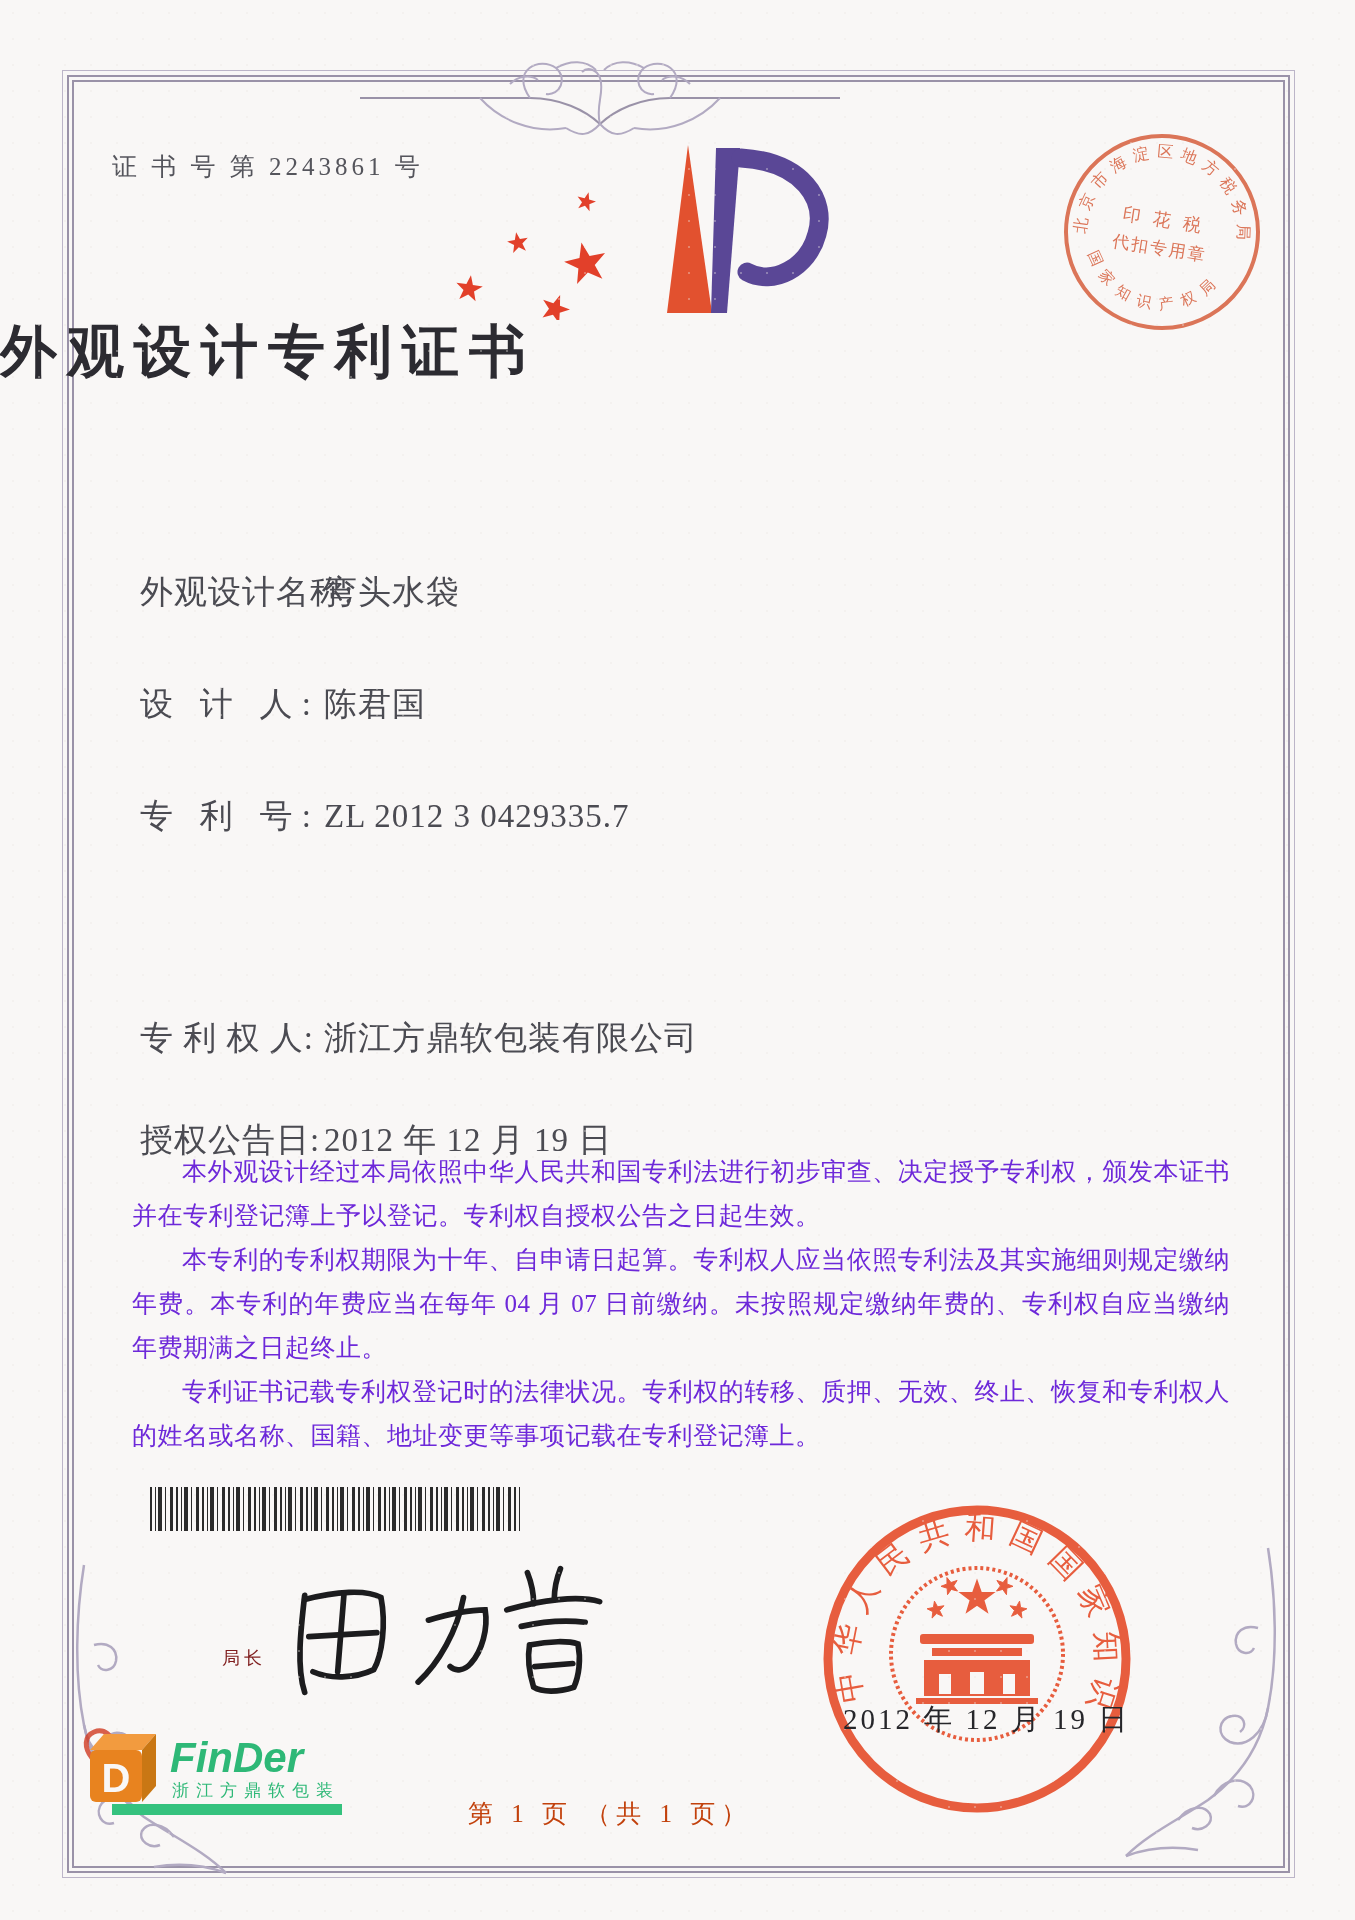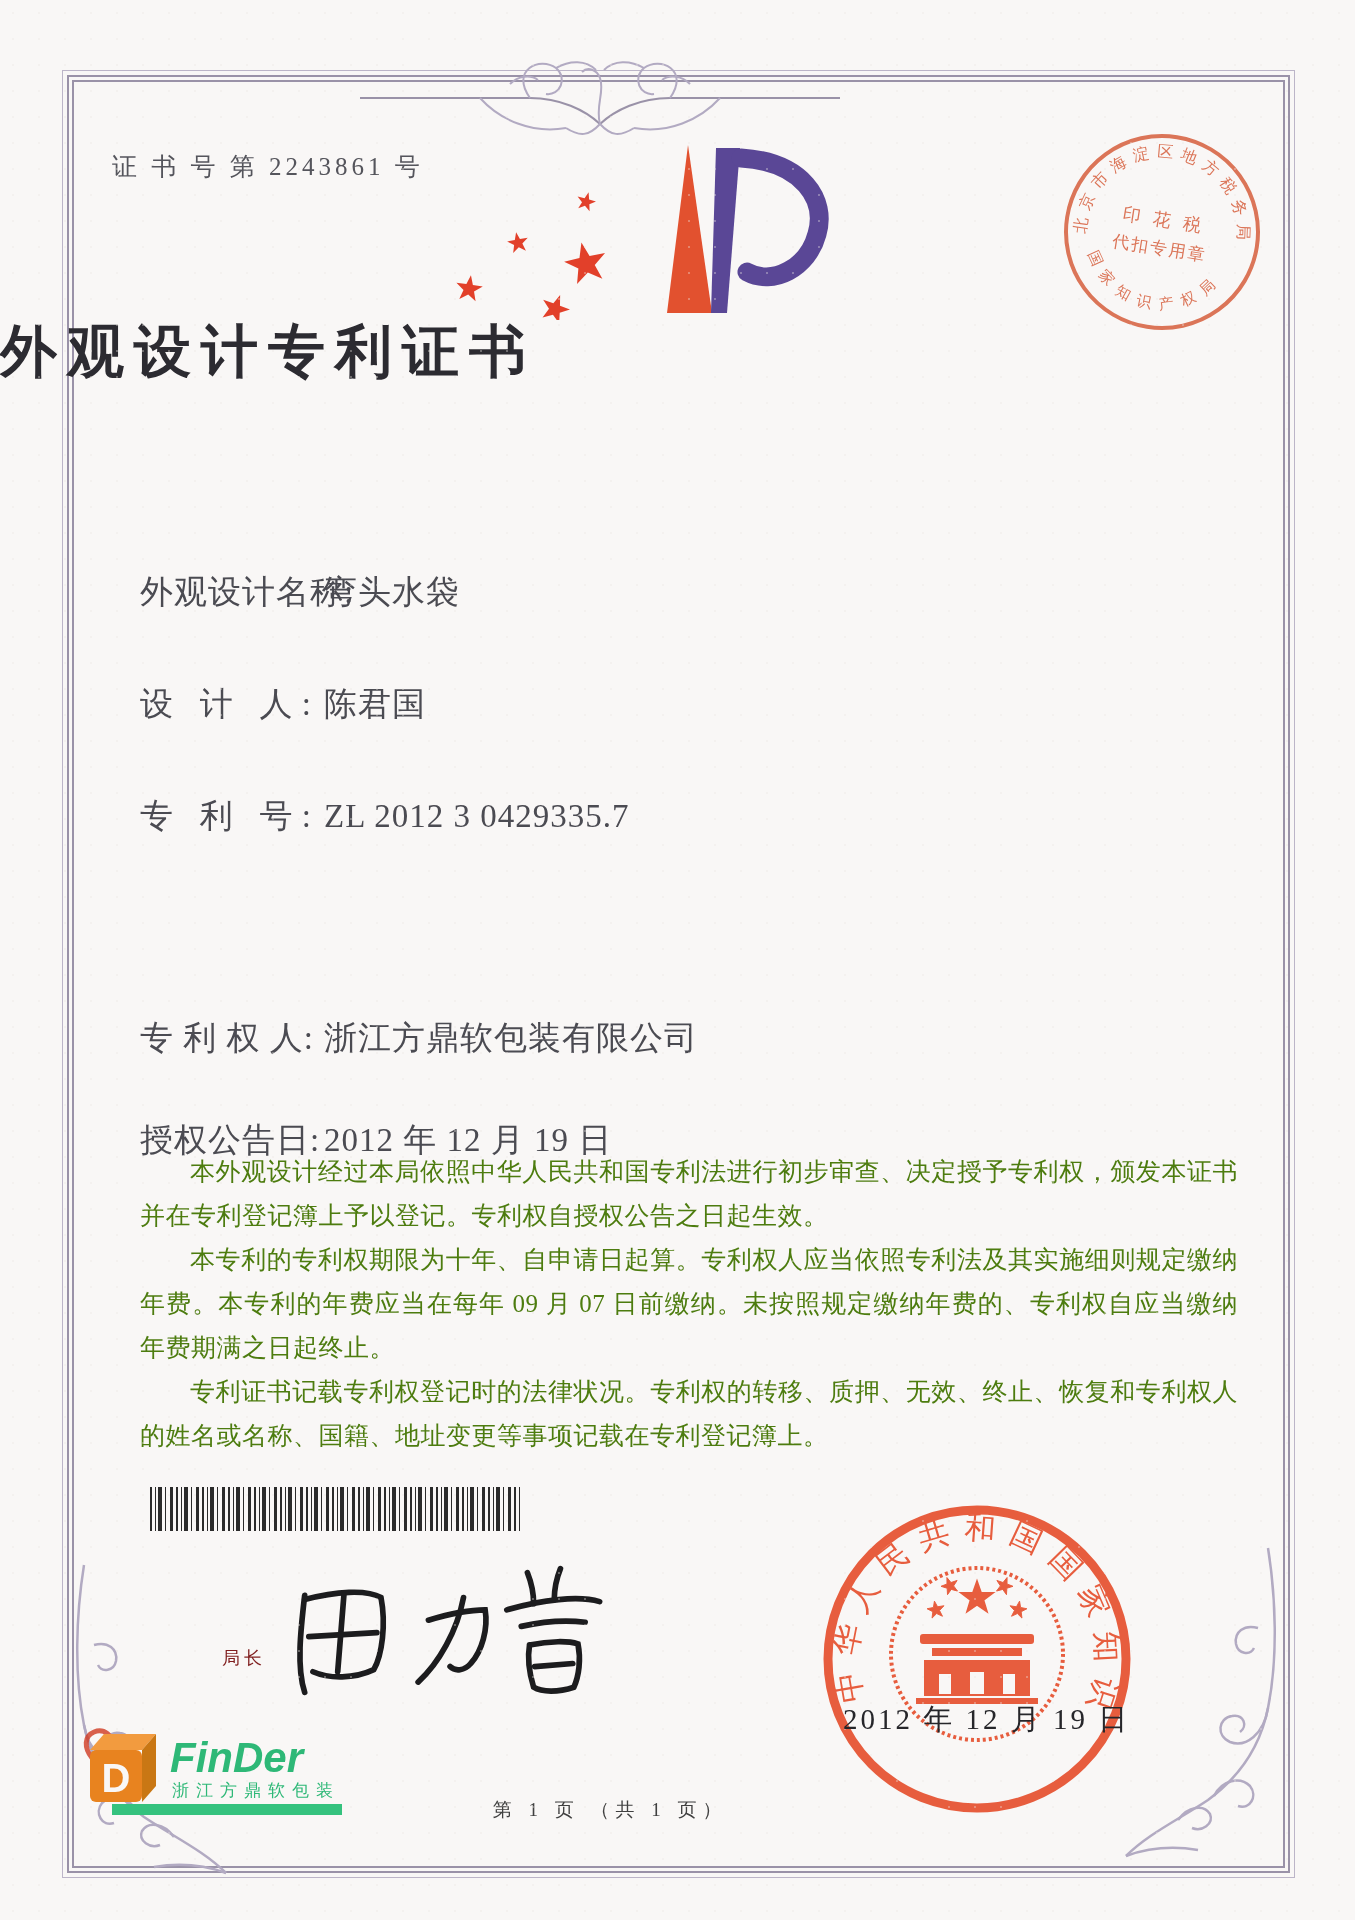--- a/index.html
+++ b/index.html
@@ -44,22 +44,22 @@
     position:absolute;left:140px;
     font-size:33px;color:#4b4b52;letter-spacing:1px;white-space:nowrap;
   }
   .flabel{
     display:inline-block;width:172px;
     text-align:justify;text-align-last:justify;
   }
   .fvalue{margin-left:12px;}
   
   .body-text{
-    position:absolute;left:140px;top:1150px;width:1098px;
-    font-size:25px;line-height:44px;color:#4d7c0f;letter-spacing:.5px;
+    position:absolute;left:132px;top:1150px;width:1098px;
+    font-size:25px;line-height:44px;color:#6d28d9;letter-spacing:.5px;
     text-align:justify;
   }
   .body-text p{margin:0;text-indent:2em;}
   
   .barcode{
     position:absolute;left:150px;top:1487px;width:372px;height:44px;
     background:repeating-linear-gradient(90deg,
       #2b2b2b 0 2px, transparent 2px 5px,
       #2b2b2b 5px 6px, transparent 6px 8px,
       #2b2b2b 8px 12px, transparent 12px 15px,
@@ -76,21 +76,21 @@
   .authority-seal{position:absolute;left:812px;top:1494px;opacity:.92;}
   .issue-date{
     position:absolute;left:843px;top:1700px;
     font-size:29px;letter-spacing:3px;color:#26262a;z-index:4;white-space:nowrap;
   }
   
   .finder{position:absolute;left:78px;top:1720px;z-index:3;}
   
   .page-footer{
     position:absolute;left:330px;top:1797px;width:560px;
-    text-align:center;font-size:19px;letter-spacing:6px;color:#404040;
+    text-align:center;font-size:25px;letter-spacing:6px;color:#c2410c;
   }
   .ornament{position:absolute;pointer-events:none;}
   .orn-top{left:360px;top:40px;}
   .orn-bl{left:64px;top:1555px;}
   .orn-br{left:1118px;top:1538px;}
 </style>
 </head>
 <body>
 
 <div class="page">
@@ -187,21 +187,21 @@
   </div>
   <div class="field" style="top:1016px">
     <span class="flabel">专 利 权 人:</span><span class="fvalue">浙江方鼎软包装有限公司</span>
   </div>
   <div class="field" style="top:1118px">
     <span class="flabel">授权公告日:</span><span class="fvalue">2012 年 12 月 19 日</span>
   </div>
 
   <div class="body-text">
     <p>本外观设计经过本局依照中华人民共和国专利法进行初步审查、决定授予专利权，颁发本证书并在专利登记簿上予以登记。专利权自授权公告之日起生效。</p>
-    <p>本专利的专利权期限为十年、自申请日起算。专利权人应当依照专利法及其实施细则规定缴纳年费。本专利的年费应当在每年 09 月 07 日前缴纳。未按照规定缴纳年费的、专利权自应当缴纳年费期满之日起终止。</p>
+    <p>本专利的专利权期限为十年、自申请日起算。专利权人应当依照专利法及其实施细则规定缴纳年费。本专利的年费应当在每年 04 月 07 日前缴纳。未按照规定缴纳年费的、专利权自应当缴纳年费期满之日起终止。</p>
     <p>专利证书记载专利权登记时的法律状况。专利权的转移、质押、无效、终止、恢复和专利权人的姓名或名称、国籍、地址变更等事项记载在专利登记簿上。</p>
   </div>
 
   <div class="barcode"></div>
 
   <div class="director-title">局长</div>
   <svg class="signature" width="330" height="165" viewBox="0 0 320 160" role="img" aria-label="田力普">
     <g fill="none" stroke="#1c1c1e" stroke-width="5.5" stroke-linecap="round">
       <path d="M22,46 C18,80 14,116 22,140"></path>
       <path d="M22,50 C52,42 82,40 96,48 C101,74 97,104 89,118 C70,127 46,127 30,120"></path>

